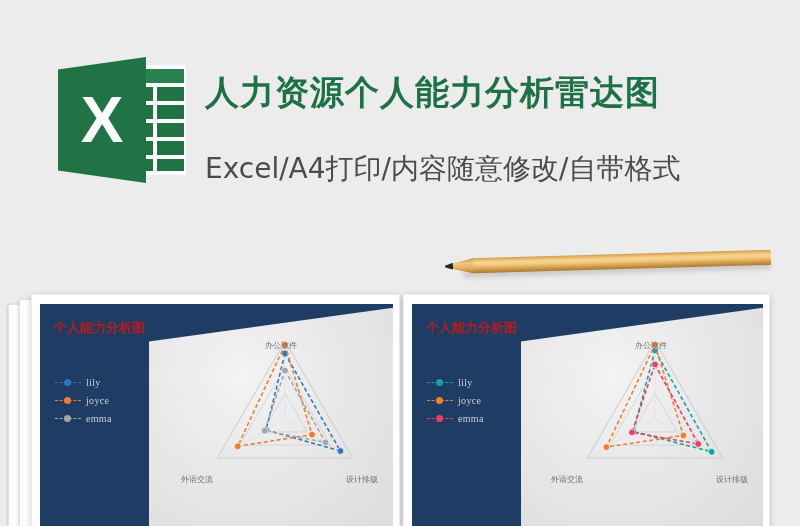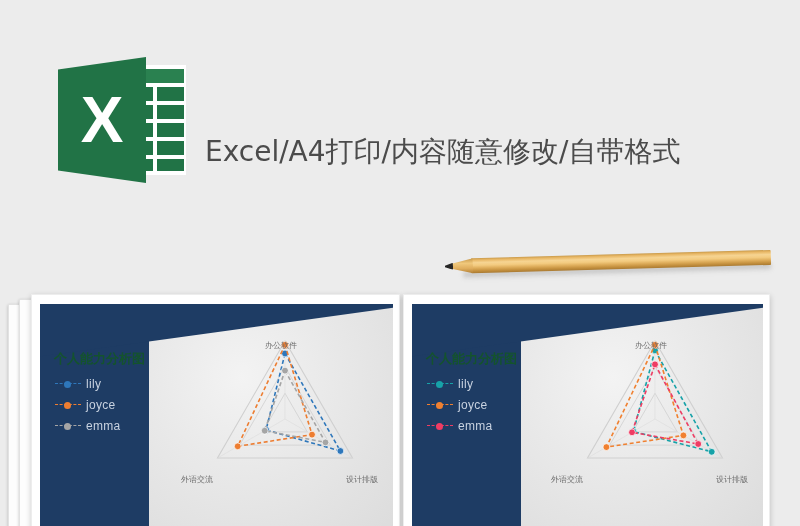--- a/index.html
+++ b/index.html
@@ -25,21 +25,21 @@
                background: #217346;
                clip-path: polygon(0 10%, 100% 0, 100% 100%, 0 90%); }
   .logo-x { position: absolute; left: 0; top: 0; width: 88px; height: 126px;
             color: #fff; font-size: 64px; font-weight: bold; line-height: 126px;
             text-align: center; font-family: "Liberation Sans", sans-serif; }
 
   .title-main { position: absolute; left: 205px; top: 70px;
                 font-size: 34px; font-weight: bold; color: #1e7145;
                 letter-spacing: 1px; white-space: nowrap;
                 font-family: "DejaVu Sans", "Liberation Sans", sans-serif; }
-  .title-sub  { position: absolute; left: 205px; top: 133px;
+  .title-sub  { position: absolute; left: 205px; top: 150px;
                 font-size: 28px; color: #4b4b4b; white-space: nowrap;
                 font-family: "DejaVu Sans", "Liberation Sans", sans-serif; }
 
   
   .pencil { position: absolute; left: 445px; top: 256px; width: 326px; height: 22px;
             transform: rotate(-1.6deg); transform-origin: 0 50%; }
   .pencil .body {
     position: absolute; left: 26px; top: 3px; width: 300px; height: 15px;
     background: linear-gradient(to bottom,
         #c99a4a 0%, #e8b765 12%, #f6d492 30%, #f3cb80 48%,
@@ -83,38 +83,38 @@
   }
   .slide-top-band {
     position: absolute; left: 0; top: 0; width: 100%; height: 42%;
     background: #1e3c64;
   }
   .slide-plot {
     position: absolute; right: 0; top: 0; width: 69%; height: 100%;
     background: radial-gradient(ellipse at 38% 32%, #f3f3f3 0%, #e9e9e9 42%, #dcdcdc 100%);
   }
   .slide-title {
-    position: absolute; color: #14532d; font-weight: bold;
+    position: absolute; color: #b91c1c; font-weight: bold;
     font-family: "DejaVu Sans", "Liberation Sans", sans-serif;
-    white-space: nowrap; z-index: 6; margin-top: 31px;
+    white-space: nowrap; z-index: 6;
   }
   .legend { position: absolute; z-index: 6; }
   .legend-row { display: flex; align-items: center; margin-bottom: 7px; }
   .legend-dash { position: relative; width: 26px; height: 10px; }
   .legend-dash .ln {
     position: absolute; left: 0; top: 4px; width: 26px; height: 0;
     border-top: 1.4px dashed currentColor;
   }
   .legend-dash .dot {
     position: absolute; left: 9px; top: 1.5px; width: 7px; height: 7px;
     border-radius: 50%; background: currentColor;
   }
   .legend-label {
-    margin-left: 5px; color: #c8d2e0; font-size: 12px;
-    font-family: Liberation Sans, sans-serif; letter-spacing: .3px;
+    margin-left: 5px; color: #c8d2e0; font-size: 10px;
+    font-family: Liberation Serif, serif; letter-spacing: .3px;
   }
   .axis-label {
     position: absolute; color: #6c6c6c; font-size: 8px; white-space: nowrap;
     font-family: Liberation Serif, serif;
   }
   .radar-svg { position: absolute; left: 0; top: 0; }
 </style>
 </head>
 <body>
 
@@ -134,20 +134,21 @@
         <div class="gcell" style="left:44px;top:58px;width:27px;height:14px;"></div>
         <div class="gcell" style="left:16px;top:76px;width:24px;height:14px;"></div>
         <div class="gcell" style="left:44px;top:76px;width:27px;height:14px;"></div>
         <div class="gcell" style="left:16px;top:94px;width:24px;height:12px;"></div>
         <div class="gcell" style="left:44px;top:94px;width:27px;height:12px;"></div>
       </div>
       <div class="logo-fold"></div>
       <div class="logo-x">X</div>
     </div>
 
+    <div class="title-main">人力资源个人能力分析雷达图</div>
     <div class="title-sub">Excel/A4打印/内容随意修改/自带格式</div>
   </div>
 
   <div class="pencil">
     <div class="shadow"></div>
     <div class="body"></div>
     <div class="wood"></div>
     <div class="lead"></div>
   </div>
 

